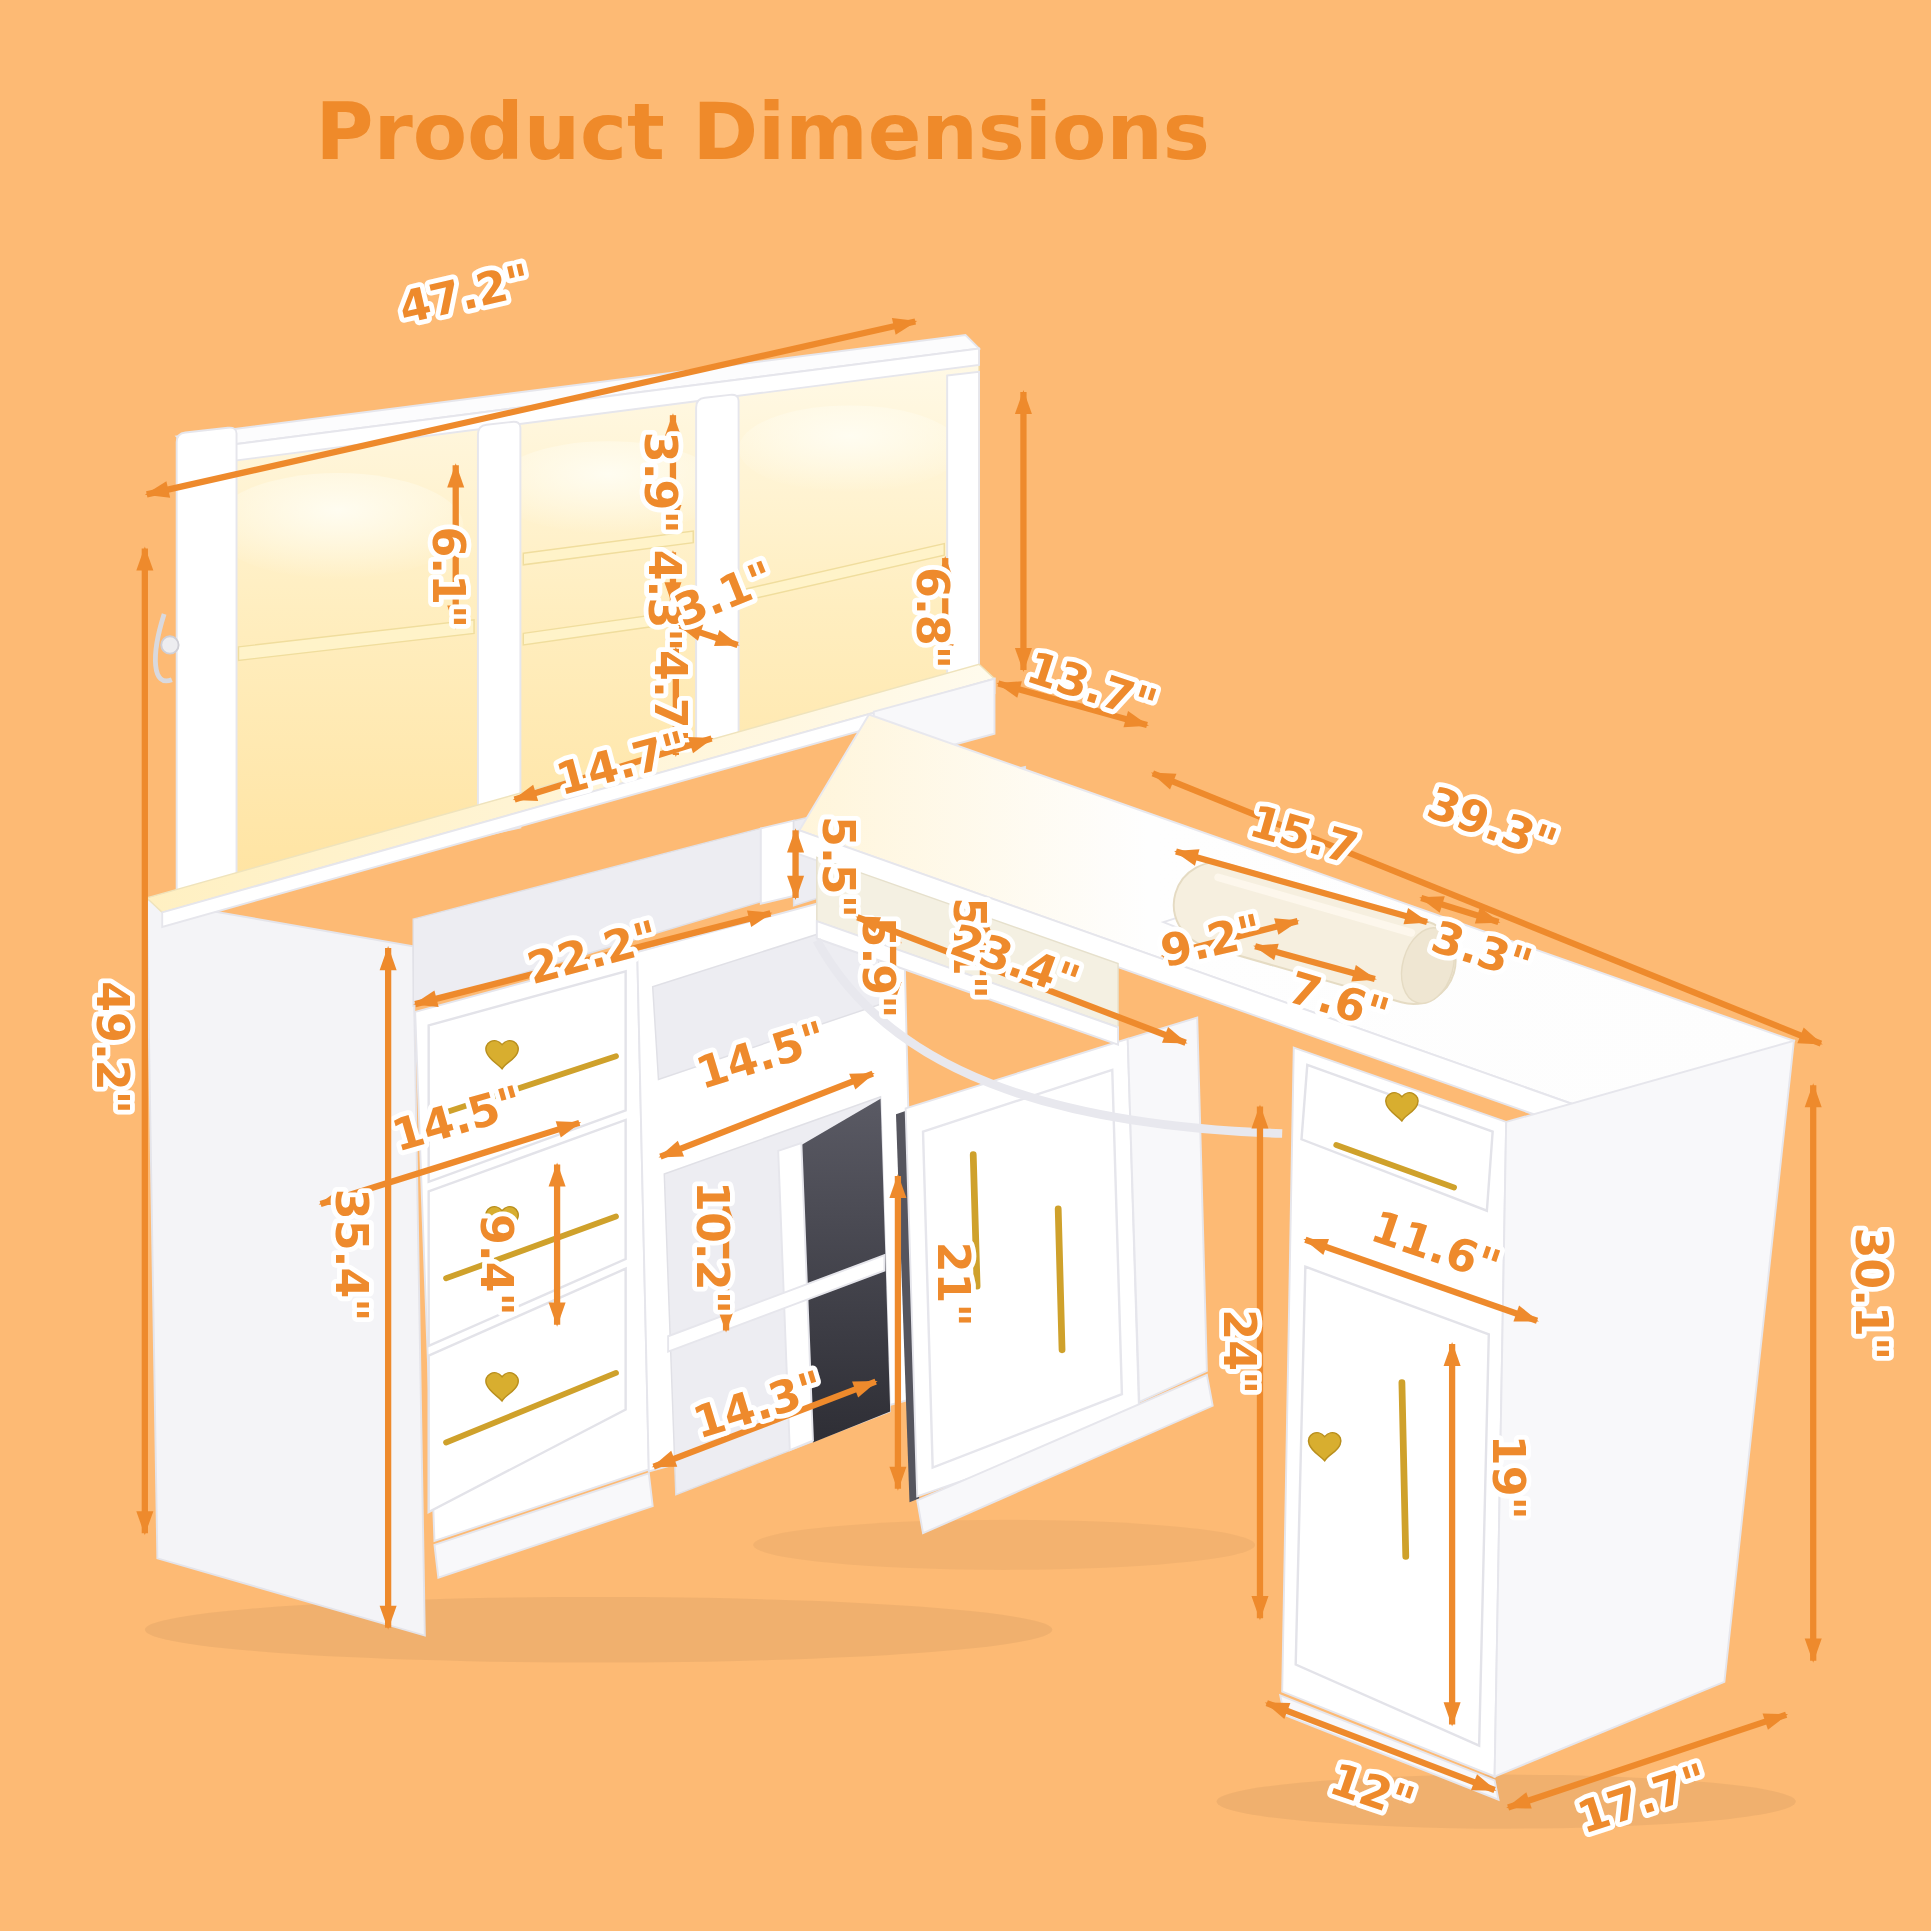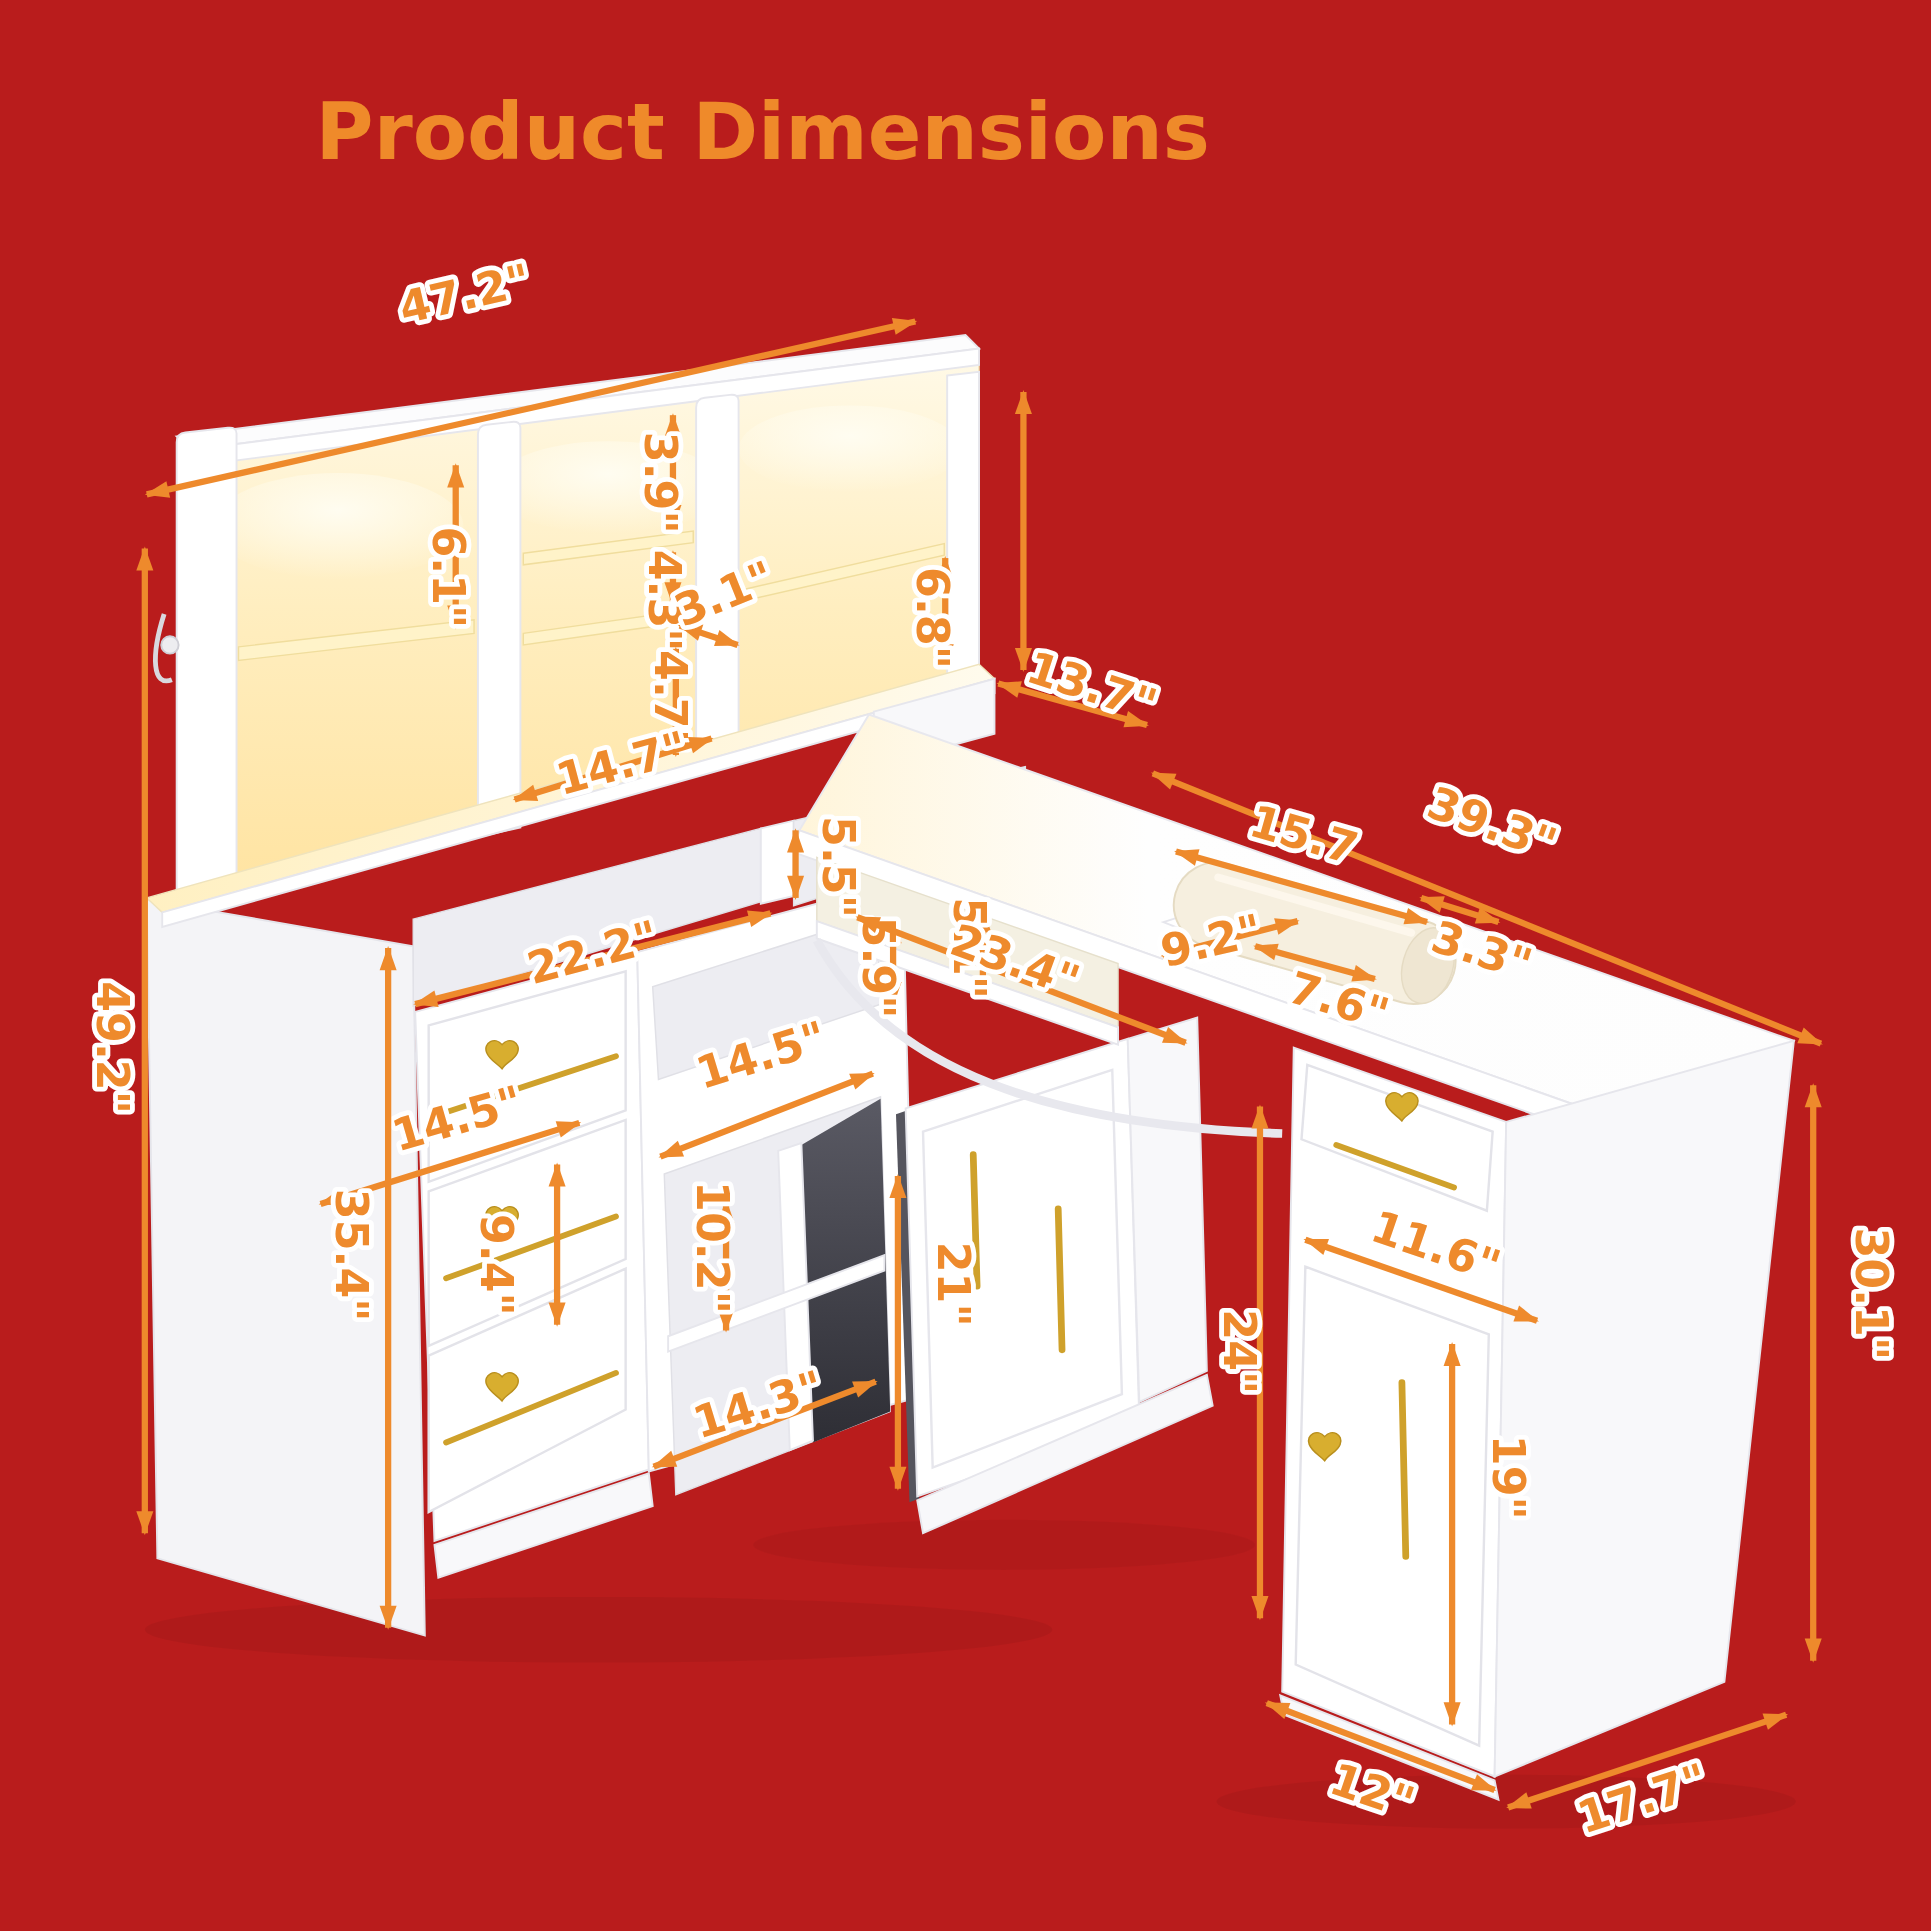--- a/index.html
+++ b/index.html
@@ -1,17 +1,17 @@
 <!DOCTYPE html>
 <html><head>
 <meta charset="utf-8">
 <style>
   html,body{margin:0;padding:0;background:#ffffff;}
   body{font-family:"Liberation Sans",sans-serif;}
-  .stage{width:1931px;height:1931px;position:relative;background:#b91c1c;overflow:hidden;text-align:center;}
+  .stage{width:1931px;height:1931px;position:relative;background:#fdba74;overflow:hidden;text-align:center;}
   svg{display:block;}
   
   .panel{fill:#ffffff;stroke:#e6e6ec;stroke-width:2;}
   .panel-soft{fill:#f8f8fa;stroke:#e6e6ec;stroke-width:2;}
   .side{fill:#f4f4f7;stroke:#e4e4ea;stroke-width:2;}
   .opening{fill:#ededf2;stroke:#e0e0e6;stroke-width:1.5;}
   .shelf-warm{fill:#fff3c9;stroke:#f0dd9d;stroke-width:1.5;}
   .gold{stroke:#cfa12b;stroke-width:7;stroke-linecap:round;fill:none;}
   .gold-thin{stroke:#cfa12b;stroke-width:6;stroke-linecap:round;fill:none;}
   .knob{fill:#d8ae2f;stroke:#b98f1d;stroke-width:1.5;}

